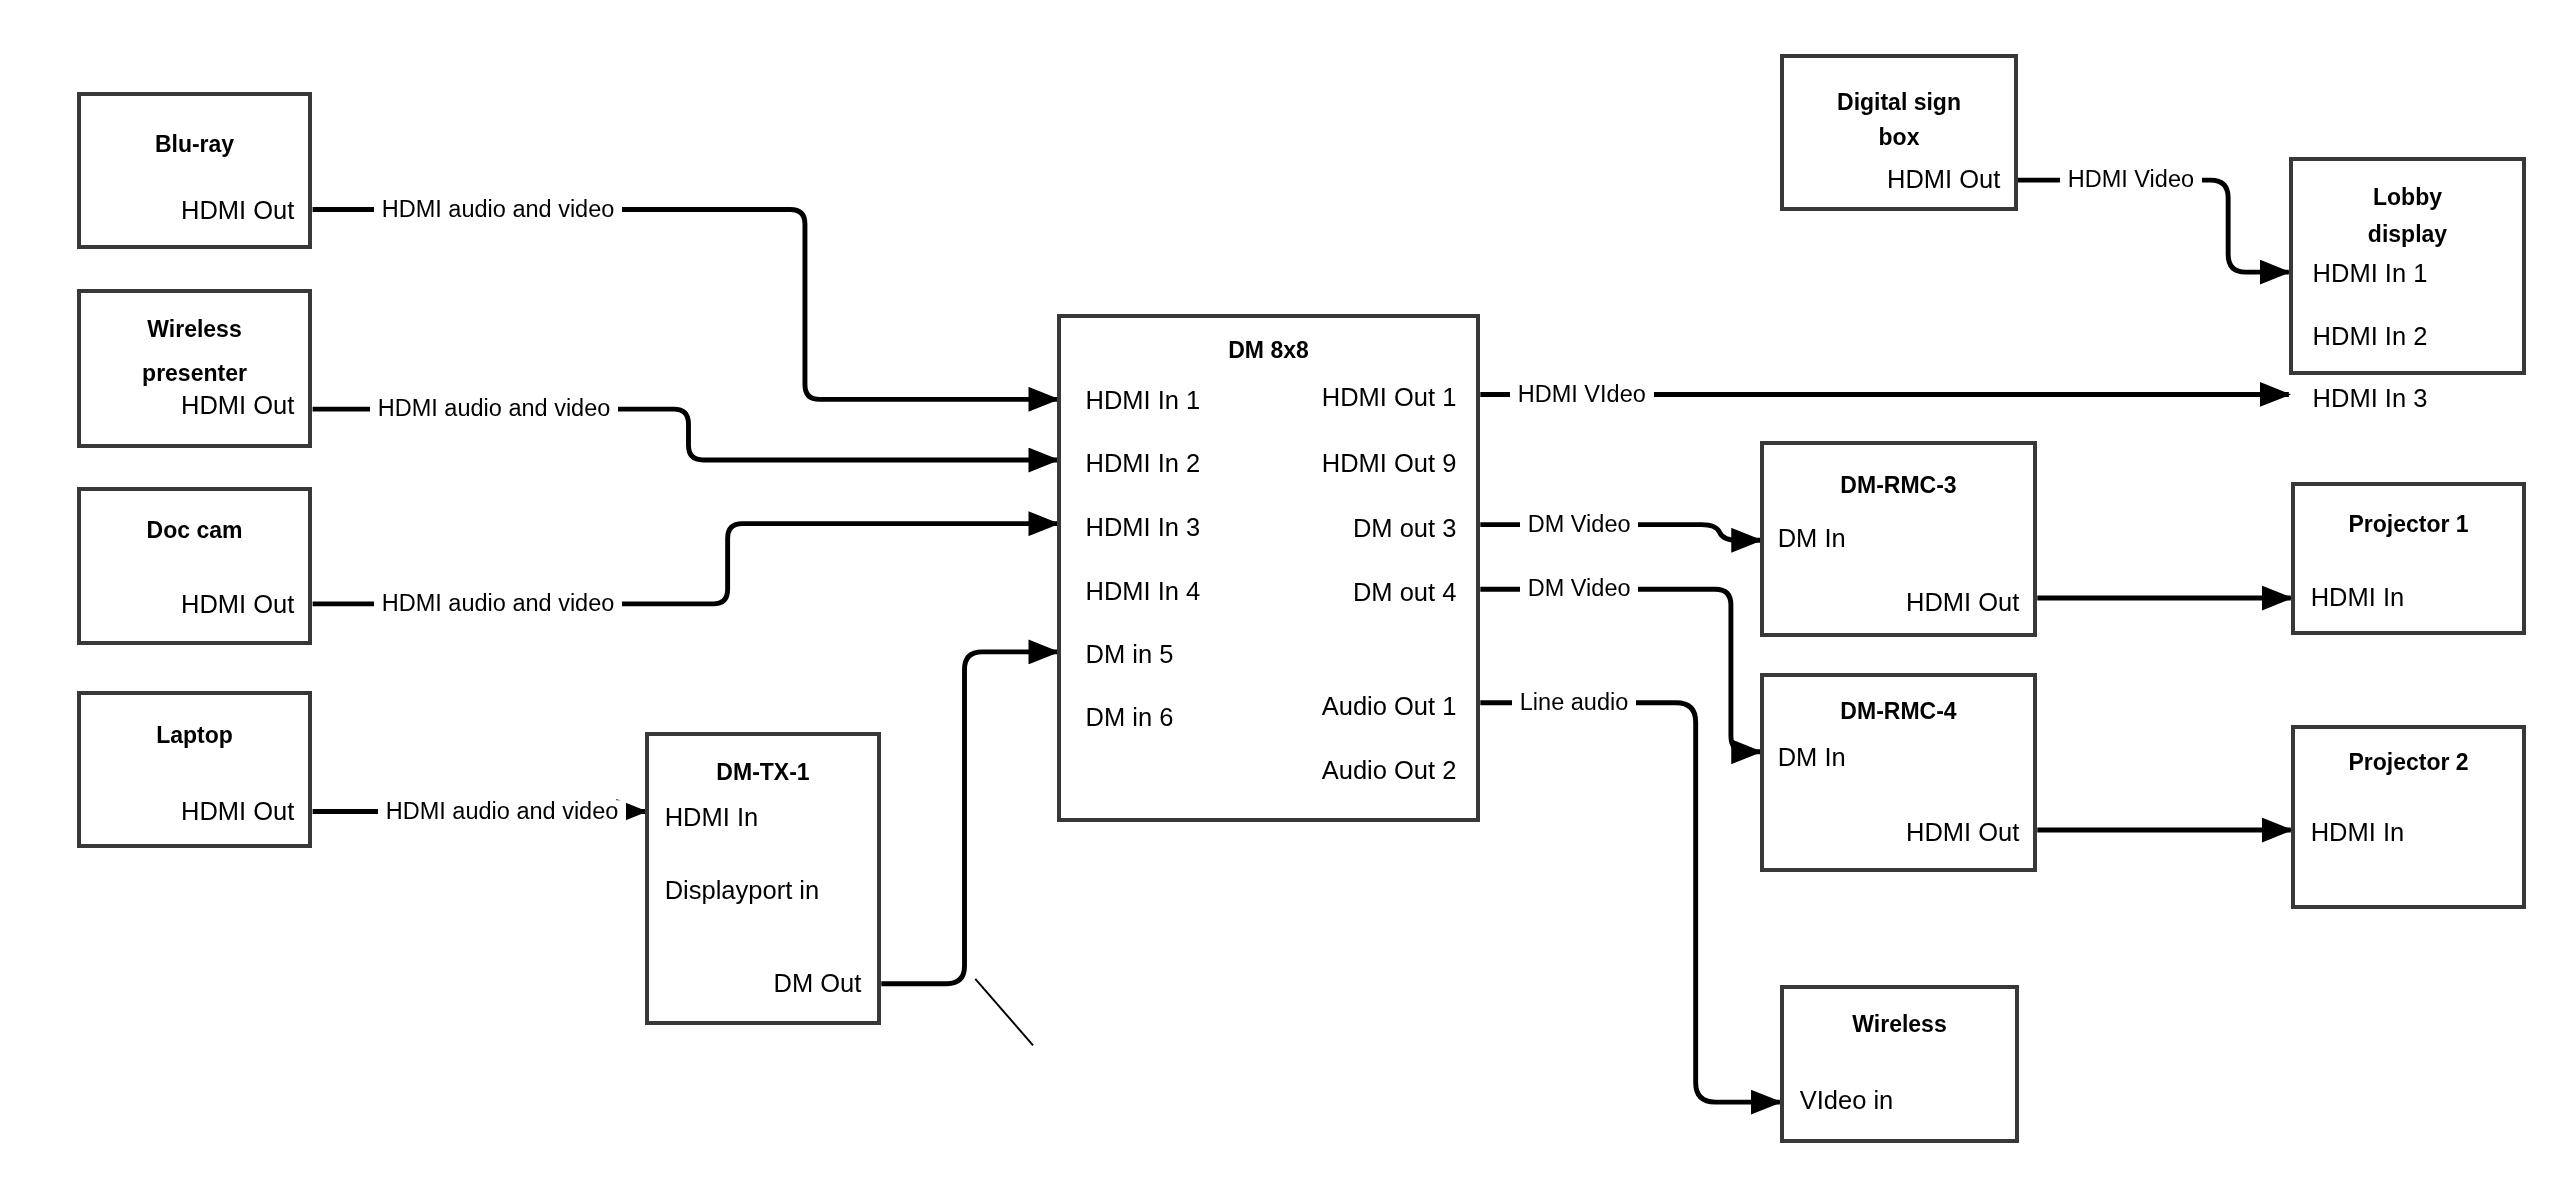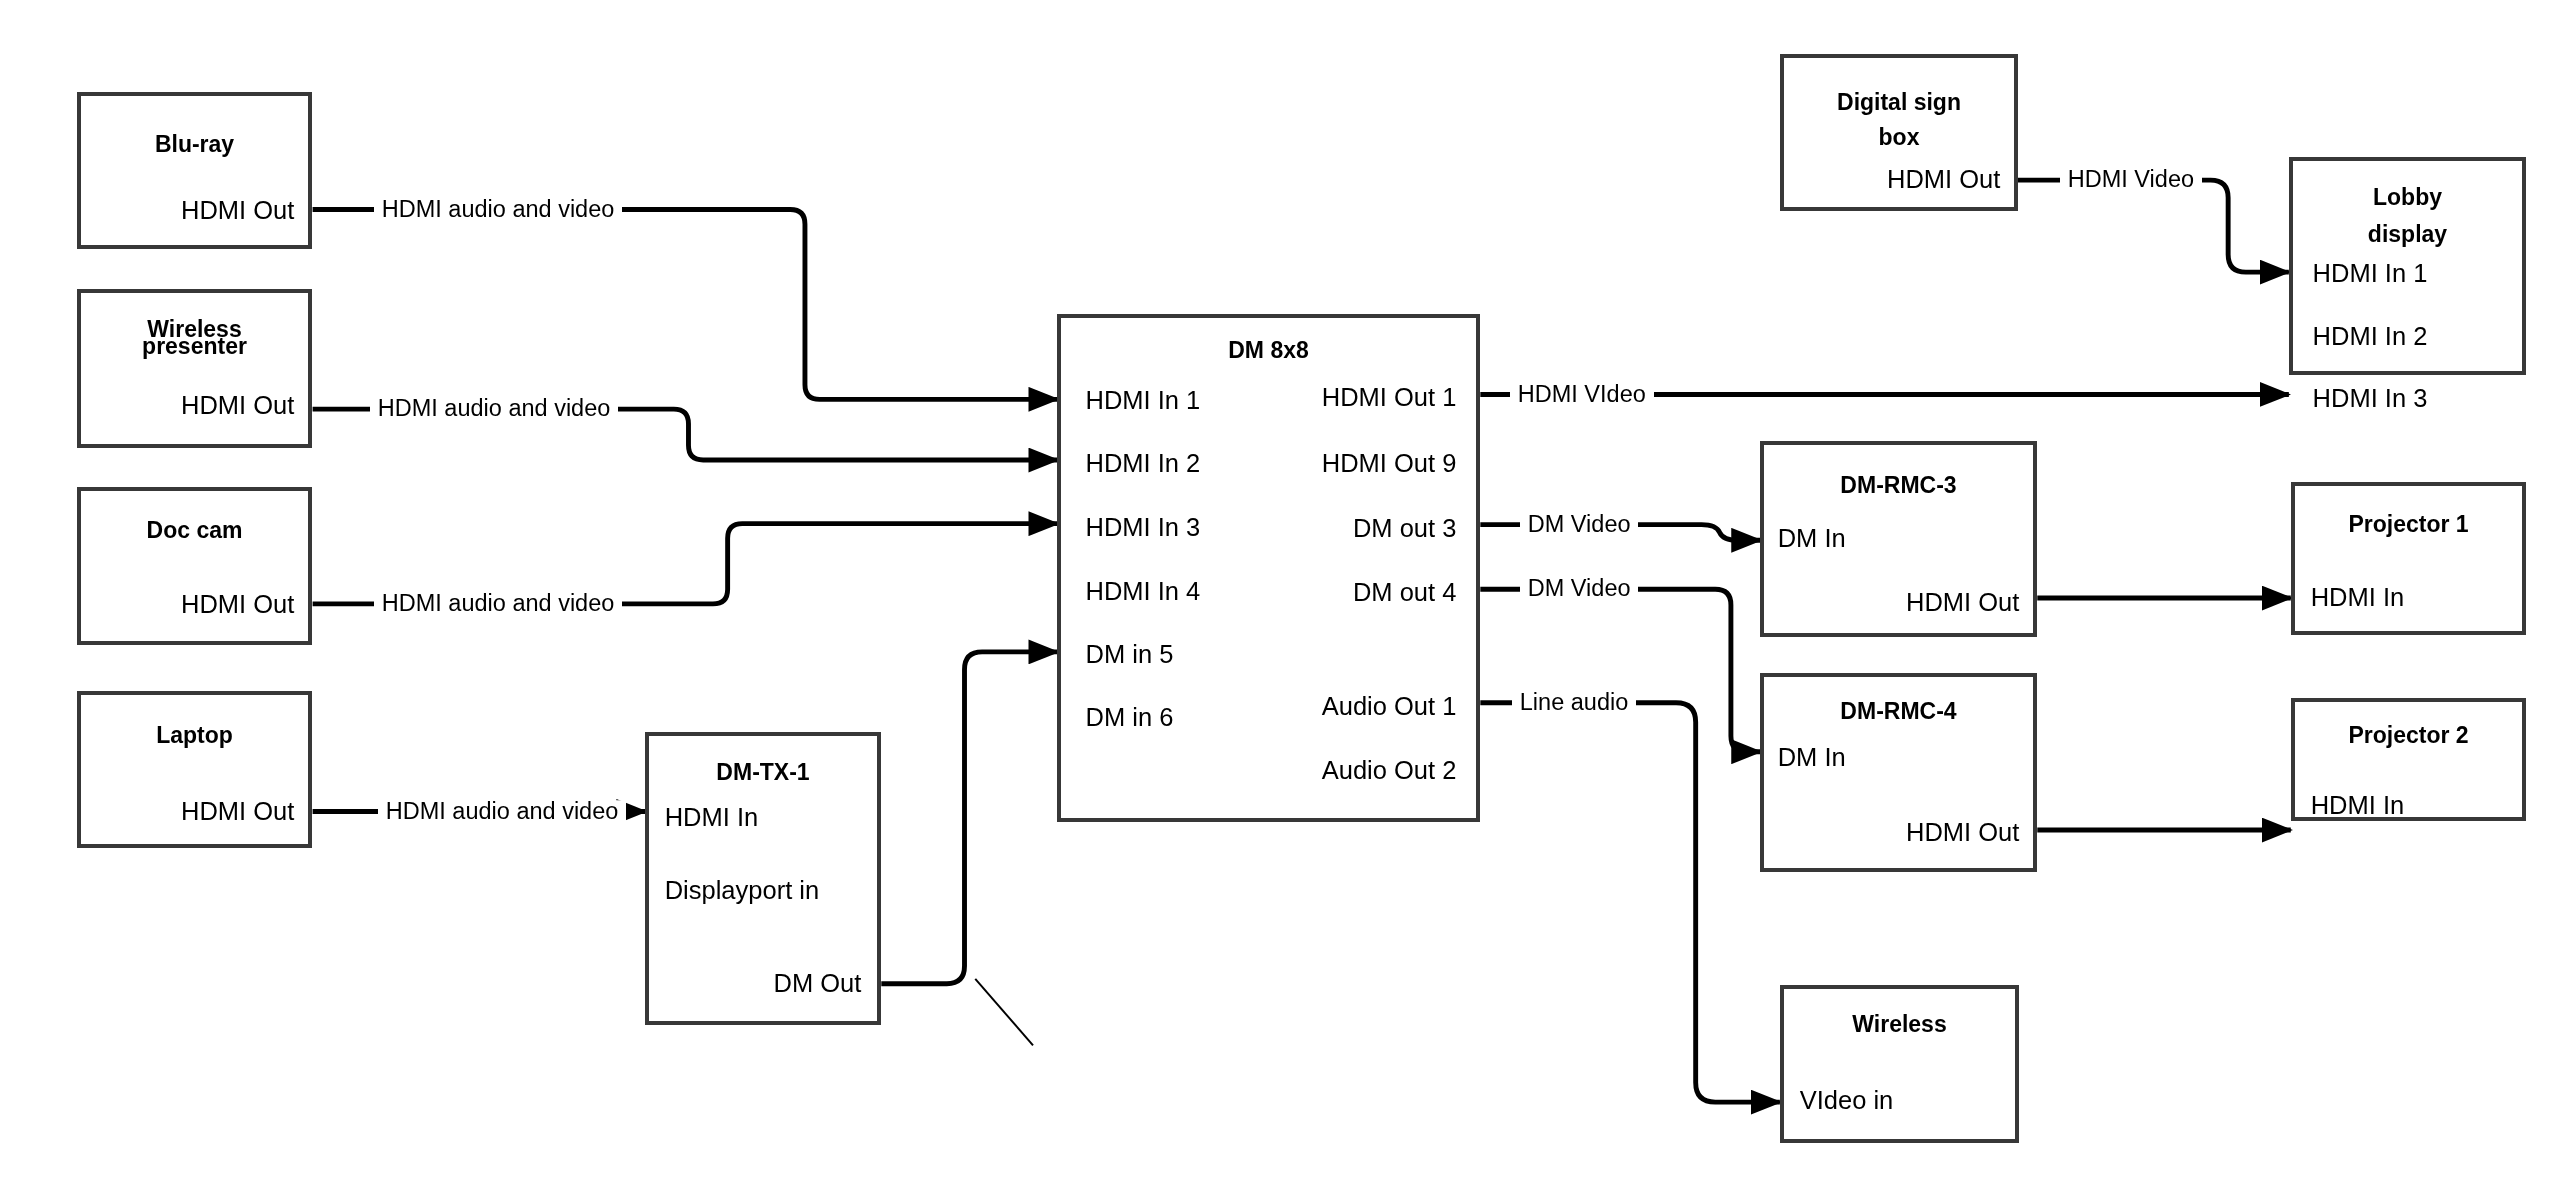--- a/index.html
+++ b/index.html
@@ -85,21 +85,21 @@
     <path class="callout" d="M 996 1000 L 1055 1068"></path>
   </svg>
 
   <div class="box" style="left:77px;top:92px;width:235px;height:157px">
     <span class="title" style="top:48px">Blu-ray</span>
     <span class="port" style="top:115px;right:13.7px">HDMI Out</span>
   </div>
 
   <div class="box" style="left:77px;top:289px;width:235px;height:159px">
     <span class="title" style="top:36px">Wireless</span>
-    <span class="title" style="top:53px">presenter</span>
+    <span class="title" style="top:80px">presenter</span>
     <span class="port" style="top:113px;right:13.7px">HDMI Out</span>
   </div>
 
   <div class="box" style="left:77px;top:487px;width:235px;height:158px">
     <span class="title" style="top:39px">Doc cam</span>
     <span class="port" style="top:114px;right:13.7px">HDMI Out</span>
   </div>
 
   <div class="box" style="left:77px;top:691px;width:235px;height:157px">
     <span class="title" style="top:40px">Laptop</span>
@@ -153,21 +153,21 @@
     <span class="title" style="top:38px">Projector 1</span>
     <span class="port" style="top:112px;left:15.7px">HDMI In</span>
   </div>
 
   <div class="box" style="left:1760px;top:673px;width:277px;height:199px">
     <span class="title" style="top:34px">DM-RMC-4</span>
     <span class="port" style="top:81px;left:13.7px">DM In</span>
     <span class="port" style="top:156px;right:13.7px">HDMI Out</span>
   </div>
 
-  <div class="box" style="left:2291px;top:698px;width:235px;height:123px">
+  <div class="box" style="left:2291px;top:725px;width:235px;height:184px">
     <span class="title" style="top:33px">Projector 2</span>
     <span class="port" style="top:104px;left:15.7px">HDMI In</span>
   </div>
 
   <div class="box" style="left:1780px;top:985px;width:239px;height:158px">
     <span class="title" style="top:35px">Wireless</span>
     <span class="port" style="top:112px;left:15.7px">VIdeo in</span>
   </div>
 
 

